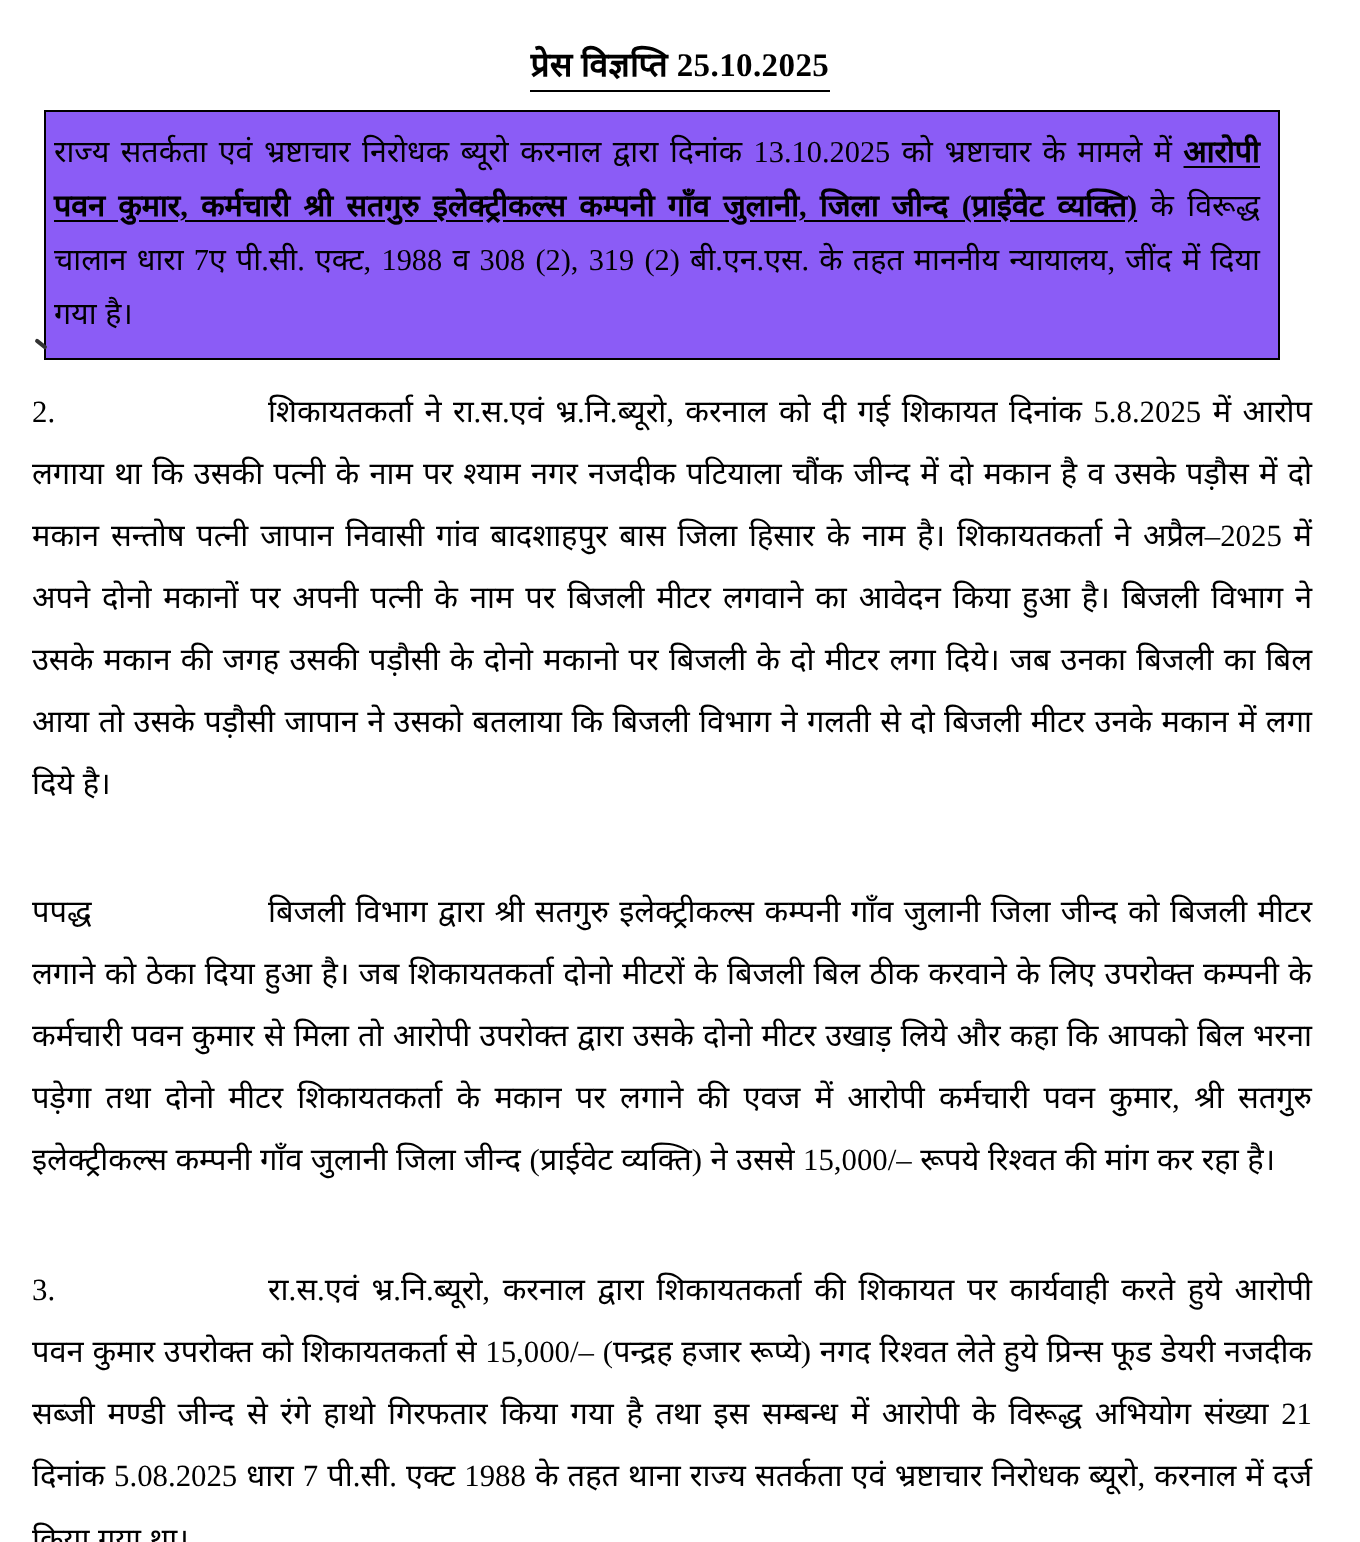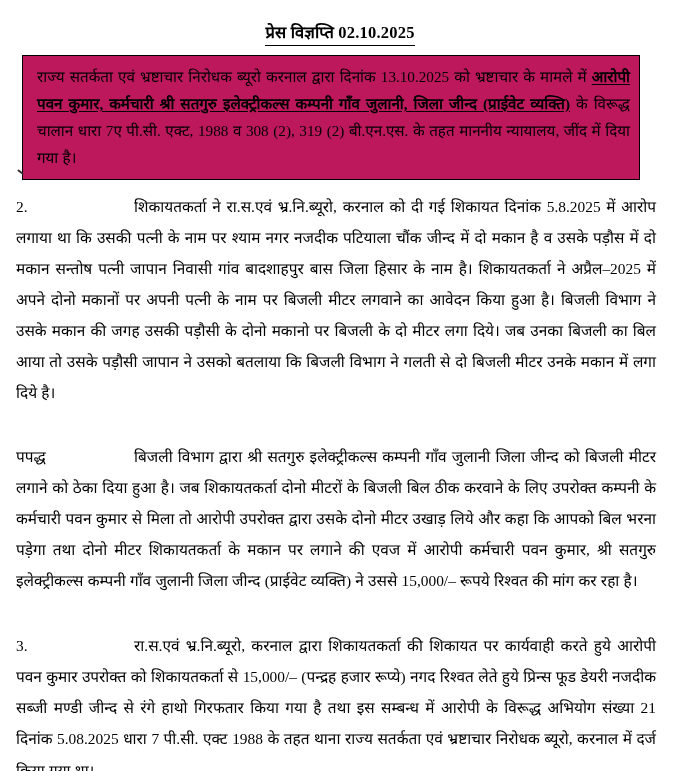--- a/index.html
+++ b/index.html
@@ -38,22 +38,22 @@
     letter-spacing: 0.2px;
     border-bottom: 1.6px solid #000;
     padding-bottom: 1px;
     line-height: 1.25;
   }
 
   
   .highlight-box {
     margin: 0 40px 0 22px;
     border: 1.3px solid #000000;
-    background: #be185d;
-    padding: 7px 9px 8px 14px;
+    background: #8b5cf6;
+    padding: 7px 9px 8px 4px;
     box-sizing: border-box;
   }
   .highlight-box .hl-text {
     font-size: 15.2px;
     line-height: 1.78;
     text-align: justify;
     text-justify: inter-word;
     word-spacing: 0.5px;
   }
   .hl-bold {
@@ -104,21 +104,21 @@
     padding-left: 24px;
     font-family: "Liberation Serif", "DejaVu Serif", serif;
   }
 </style>
 </head>
 <body>
 
 <div class="page">
 
   <div class="title-wrap">
-    <span class="doc-title">प्रेस विज्ञप्ति 02.10.2025</span>
+    <span class="doc-title">प्रेस विज्ञप्ति 25.10.2025</span>
   </div>
 
   <div class="highlight-box">
     <div class="hl-text"><span>राज्य सतर्कता एवं भ्रष्टाचार निरोधक ब्यूरो करनाल द्वारा दिनांक 13.10.2025 को भ्रष्टाचार के मामले में </span><span class="hl-bold">आरोपी पवन कुमार, कर्मचारी श्री सतगुरु इलेक्ट्रीकल्स कम्पनी गाँव जुलानी, जिला जीन्द (प्राईवेट व्यक्ति)</span><span> के विरूद्ध चालान धारा 7ए पी.सी. एक्ट, 1988 व 308 (2), 319 (2) बी.एन.एस. के तहत माननीय न्यायालय, जींद में दिया गया है।</span></div>
   </div>
 
   <div class="ink-speck"></div>
 
   <div class="body-block">
 

